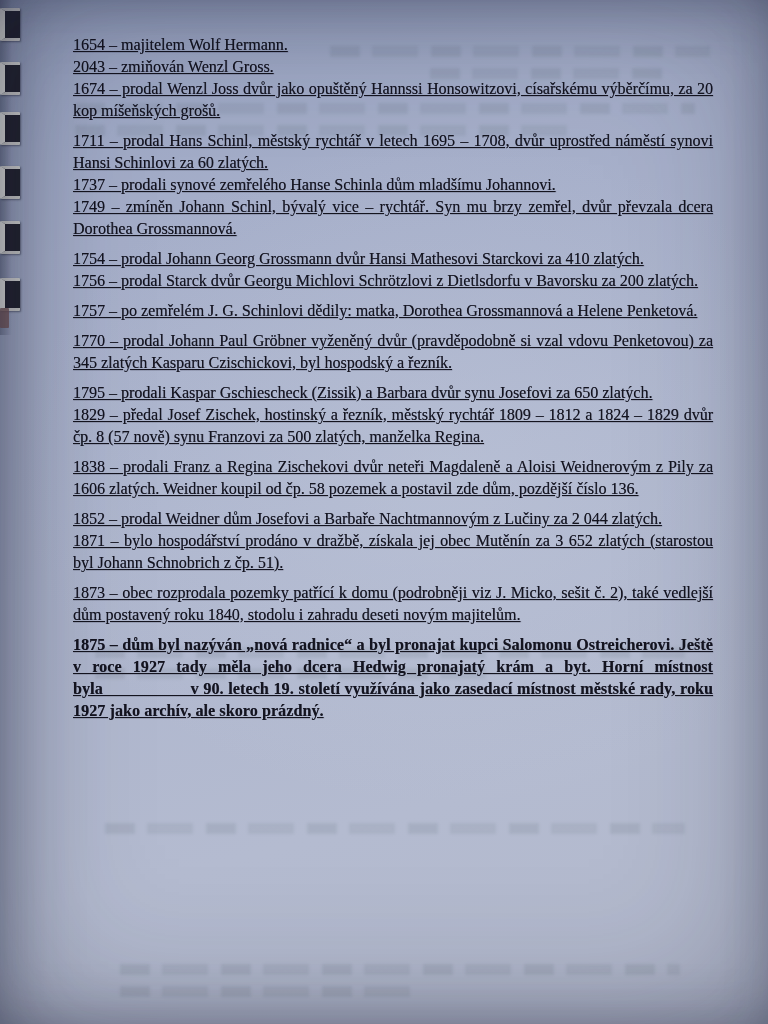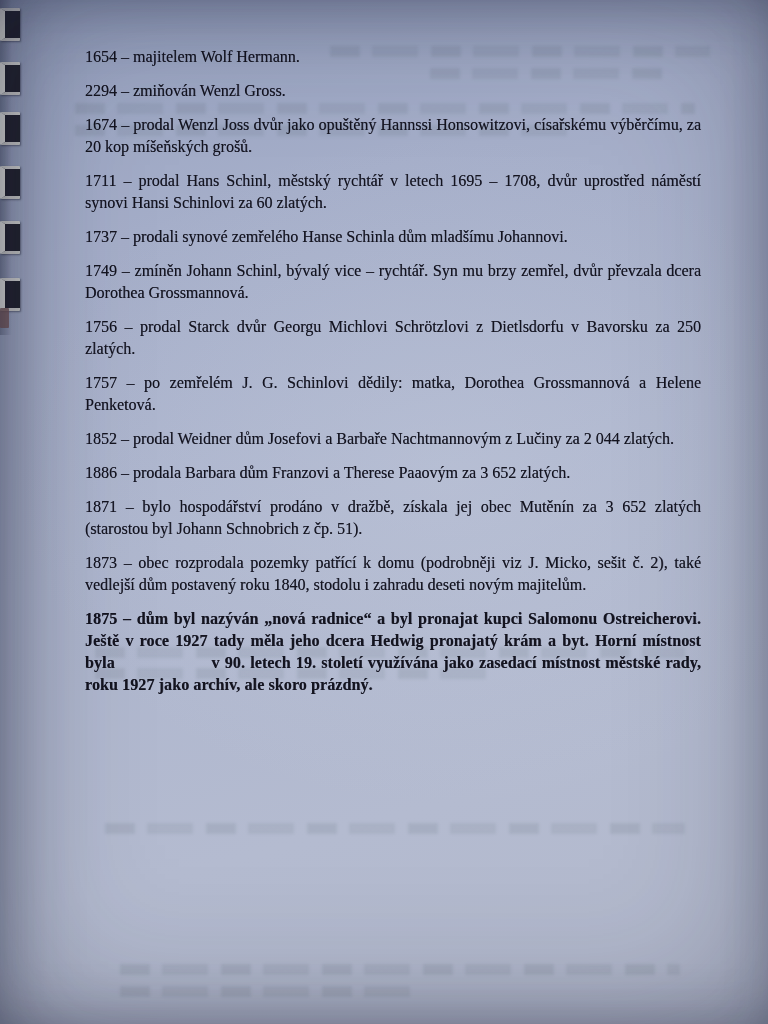--- a/index.html
+++ b/index.html
@@ -50,21 +50,21 @@
   }
   
   .text-block {
     position: absolute; left: 73px; top: 34px; width: 640px; z-index: 2;
     color: #14141f;
     font-size: 16px; line-height: 22px;
     text-align: justify;
     text-shadow: 0.3px 0.3px 0.5px rgba(22,24,46,0.55);
   }
   .entry-group { margin: 0 0 8px 0; }
-  .entry-group p { margin: 12px; padding: 0; }
+  .entry-group p { margin: 0; padding: 0; text-decoration: underline; }
   .entry-group.bold { font-weight: 700; letter-spacing: 0.1px; }
   
   .ghost-line {
     position: absolute; z-index: 1; height: 11px;
     background: repeating-linear-gradient(90deg,
       rgba(58, 76, 80, 0.20) 0px, rgba(58, 76, 80, 0.20) 30px,
       rgba(0,0,0,0) 30px, rgba(0,0,0,0) 42px,
       rgba(58, 76, 80, 0.16) 42px, rgba(58, 76, 80, 0.16) 88px,
       rgba(0,0,0,0) 88px, rgba(0,0,0,0) 101px);
     filter: blur(1.6px);
@@ -92,43 +92,49 @@
   <div class="ghost-line" style="left:75px;  top:125px; width:500px;"></div>
   <div class="ghost-line" style="left:95px;  top:647px; width:590px;"></div>
   <div class="ghost-line" style="left:95px;  top:668px; width:400px;"></div>
   <div class="ghost-line" style="left:105px; top:823px; width:580px;"></div>
   <div class="ghost-line" style="left:120px; top:964px; width:560px;"></div>
   <div class="ghost-line" style="left:120px; top:986px; width:300px;"></div>
 
   <div class="text-block">
       <div class="entry-group">
         <p>1654 – majitelem Wolf Hermann.</p>
-        <p>2294 – zmiňován Wenzl Gross.</p>
+        <p>2043 – zmiňován Wenzl Gross.</p>
         <p>1674 – prodal Wenzl Joss dvůr jako opuštěný Hannssi Honsowitzovi, císařskému výběrčímu, za 20 kop míšeňských grošů.</p>
       </div>
       <div class="entry-group">
       </div>
       <div class="entry-group">
         <p>1711 – prodal Hans Schinl, městský rychtář v letech 1695 – 1708, dvůr uprostřed náměstí synovi Hansi Schinlovi za 60 zlatých.</p>
         <p>1737 – prodali synové zemřelého Hanse Schinla dům mladšímu Johannovi.</p>
         <p>1749 – zmíněn Johann Schinl, bývalý vice – rychtář. Syn mu brzy zemřel, dvůr převzala dcera Dorothea Grossmannová.</p>
       </div>
       <div class="entry-group">
-        <p>1756 – prodal Starck dvůr Georgu Michlovi Schrötzlovi z Dietlsdorfu  v Bavorsku za 250 zlatých.</p>
+        <p>1754 – prodal Johann Georg Grossmann dvůr Hansi Mathesovi Starckovi za 410 zlatých.</p>
+        <p>1756 – prodal Starck dvůr Georgu Michlovi Schrötzlovi z Dietlsdorfu  v Bavorsku za 200 zlatých.</p>
       </div>
       <div class="entry-group">
         <p>1757 – po zemřelém J. G. Schinlovi  dědily: matka, Dorothea Grossmannová a Helene Penketová.</p>
       </div>
       <div class="entry-group">
+        <p>1770 – prodal Johann Paul Gröbner vyženěný dvůr (pravděpodobně si vzal vdovu Penketovou) za 345 zlatých Kasparu Czischickovi, byl hospodský a řezník.</p>
       </div>
       <div class="entry-group">
+        <p>1795 – prodali Kaspar Gschiescheck (Zissik) a Barbara dvůr synu Josefovi za 650 zlatých.</p>
+        <p>1829 – předal Josef Zischek, hostinský a řezník, městský rychtář 1809 – 1812 a 1824 – 1829 dvůr čp. 8 (57 nově) synu Franzovi za 500 zlatých, manželka Regina.</p>
+      </div>
+      <div class="entry-group">
+        <p>1838 – prodali Franz a Regina Zischekovi dvůr neteři Magdaleně a Aloisi Weidnerovým z Pily za 1606 zlatých. Weidner koupil od čp. 58 pozemek a postavil zde dům, pozdější číslo 136.</p>
       </div>
       <div class="entry-group">
         <p>1852 – prodal Weidner dům Josefovi a Barbaře Nachtmannovým z Lučiny za 2 044 zlatých.</p>
-        <p>1886 – prodala Barbara dům Franzovi a Therese Paaovým za 3 652 zlatých.</p>
         <p>1871 – bylo hospodářství prodáno v dražbě, získala jej obec Mutěnín za 3 652 zlatých (starostou byl Johann Schnobrich z čp. 51).</p>
       </div>
       <div class="entry-group">
         <p>1873 – obec rozprodala pozemky patřící k domu (podrobněji viz J. Micko, sešit č. 2), také vedlejší dům postavený roku 1840, stodolu i zahradu deseti novým majitelům.</p>
       </div>
       <div class="entry-group bold">
         <p>1875 – dům byl nazýván „nová radnice“ a byl pronajat kupci Salomonu Ostreicherovi. Ještě v roce 1927 tady měla jeho dcera Hedwig pronajatý krám a byt. Horní místnost byla&nbsp;&nbsp;&nbsp;&nbsp;&nbsp;&nbsp;&nbsp;&nbsp;&nbsp;&nbsp;&nbsp;&nbsp;&nbsp;&nbsp;&nbsp;&nbsp;&nbsp;&nbsp; v 90. letech 19. století využívána jako zasedací místnost městské rady, roku 1927 jako archív, ale skoro prázdný.</p>
       </div>
     </div>
 

